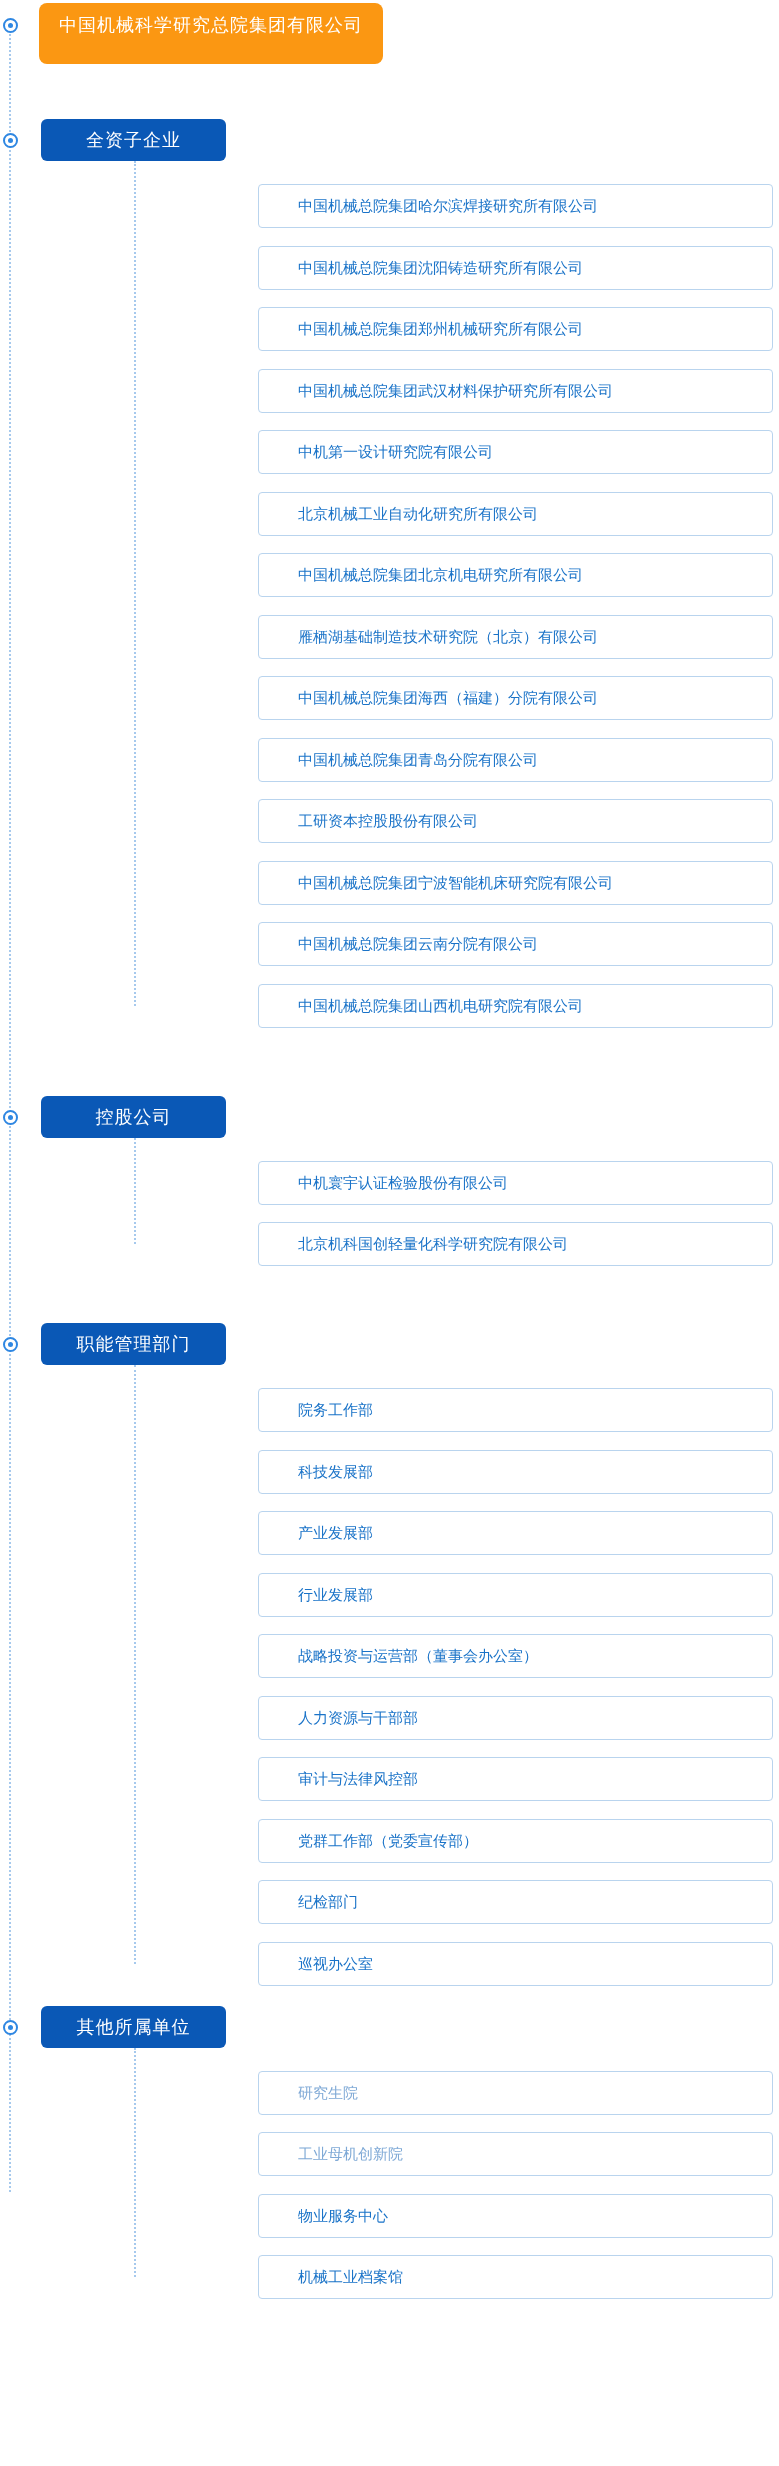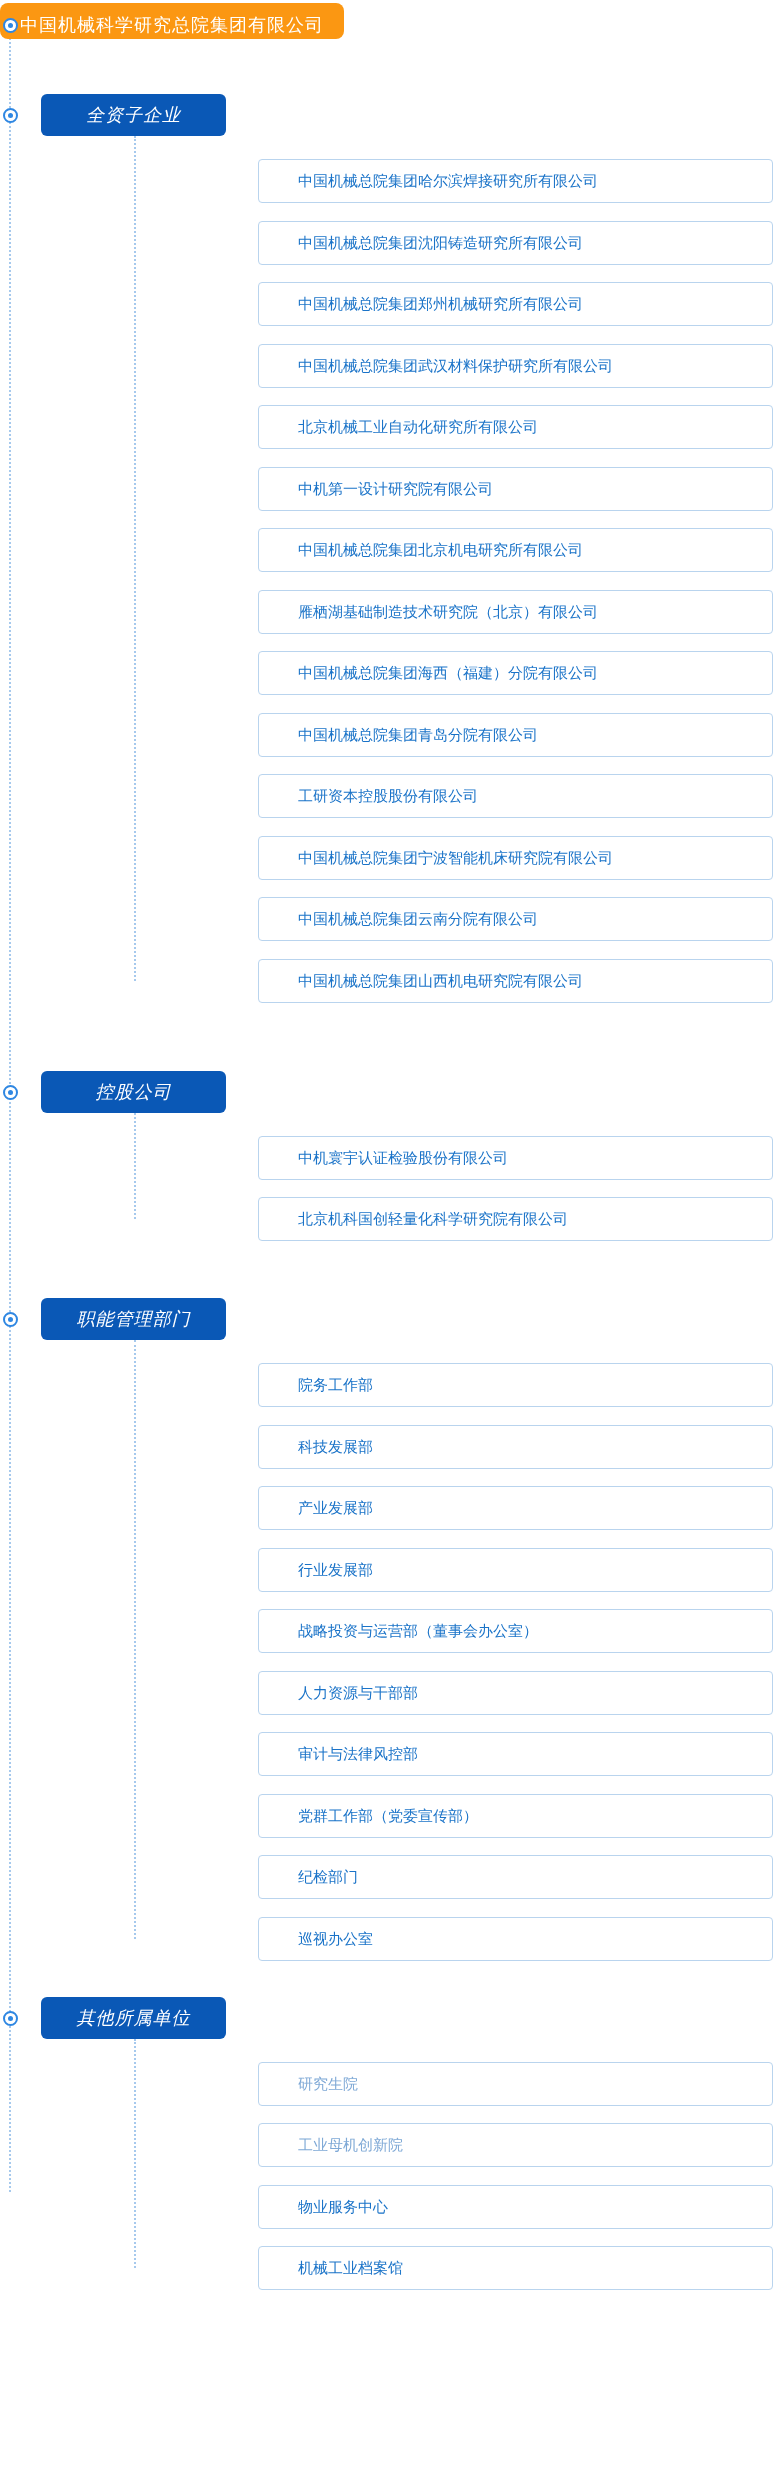--- a/index.html
+++ b/index.html
@@ -20,42 +20,41 @@
     position:absolute; left:3px; width:11px; height:11px;
     border:2px solid var(--bullet); border-radius:50%;
     background:#fff; display:flex; align-items:center; justify-content:center;
     z-index:2;
   }
   .bullet .dot { width:5px; height:5px; border-radius:50%; background:var(--bullet); }
 
   .root-row { position:relative; margin-top:3px; margin-bottom:55px; }
   .root-row .bullet { top:15px; }
   .root-box {
-    width:344px; height:36px;
+    margin-left:39px; width:344px; height:61px;
     background:var(--root-bg); border-radius:8px;
     color:#fff; font-size:18px; font-weight:500;
     line-height:44px; text-align:center;
     letter-spacing:1px;
   }
 
   .section { position:relative; }
   .section .bullet { top:14px; }
   #sections .section:nth-child(1) { margin-bottom:68px; }
   #sections .section:nth-child(2) { margin-bottom:57px; }
-  #sections .section:nth-child(3) { margin-bottom:36px; }
+  #sections .section:nth-child(3) { margin-bottom:20px; }
   #sections .section:nth-child(4) { margin-bottom:0; }
 
   .cat-box {
     margin-left:41px; width:185px; height:42px;
     background:var(--cat-bg); border-radius:6px;
     color:#fff; font-size:18px; font-weight:500;
     line-height:42px; text-align:center;
     margin-bottom:23px;
     letter-spacing:1px;
-    font-style:italic;
   }
 
   .items { position:relative; margin-left:258px; }
   
   .vline {
     position:absolute; left:-124px; top:-23px; bottom:22px; width:0;
     border-left:2px dotted var(--connector);
   }
   .item {
     position:relative; box-sizing:border-box;
@@ -98,23 +97,23 @@
       <div class="vline"></div>
 
   <div class="item">中国机械总院集团哈尔滨焊接研究所有限公司</div>
 
   <div class="item">中国机械总院集团沈阳铸造研究所有限公司</div>
 
   <div class="item">中国机械总院集团郑州机械研究所有限公司</div>
 
   <div class="item">中国机械总院集团武汉材料保护研究所有限公司</div>
 
+  <div class="item">中机第一设计研究院有限公司</div>
+
   <div class="item">北京机械工业自动化研究所有限公司</div>
-
-  <div class="item">中机第一设计研究院有限公司</div>
 
   <div class="item">中国机械总院集团北京机电研究所有限公司</div>
 
   <div class="item">雁栖湖基础制造技术研究院（北京）有限公司</div>
 
 
   <div class="item">中国机械总院集团海西（福建）分院有限公司</div>
 
   <div class="item">中国机械总院集团青岛分院有限公司</div>
 

